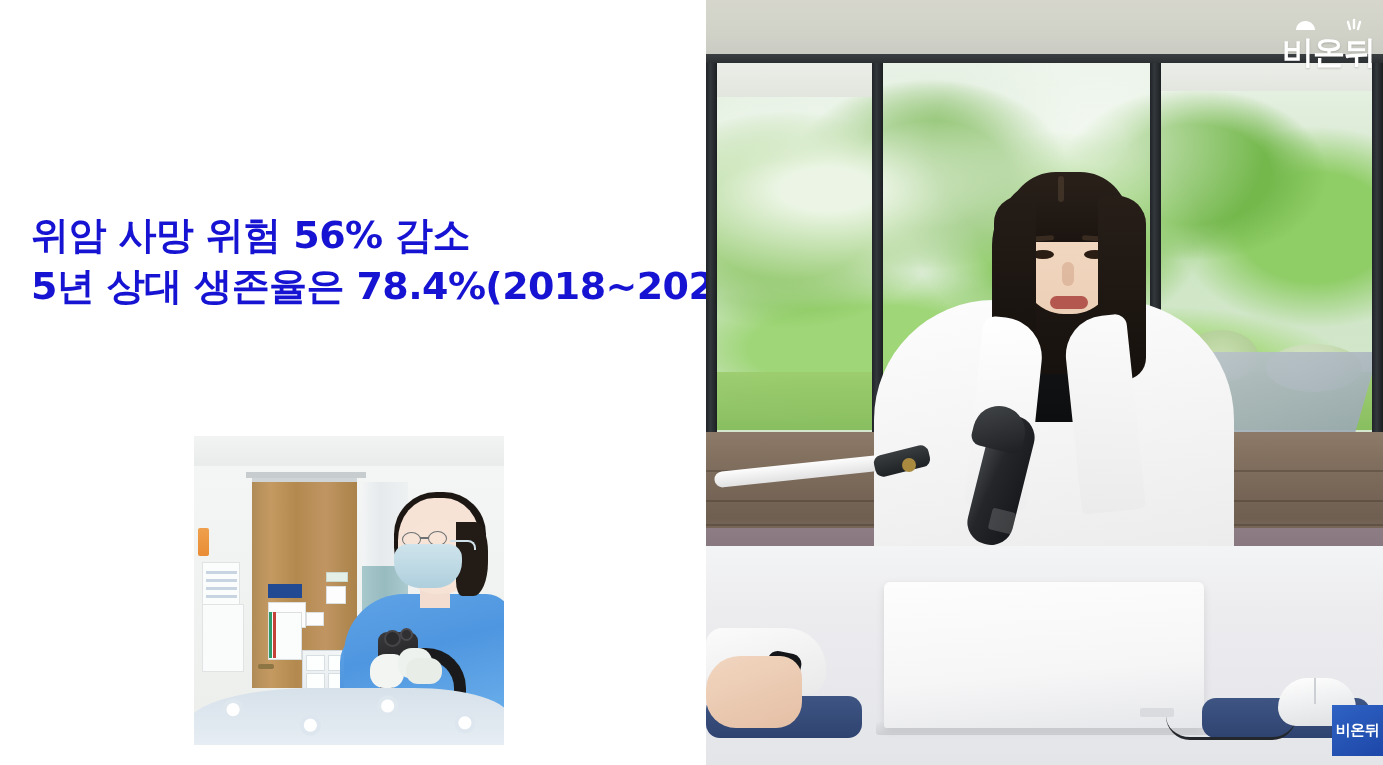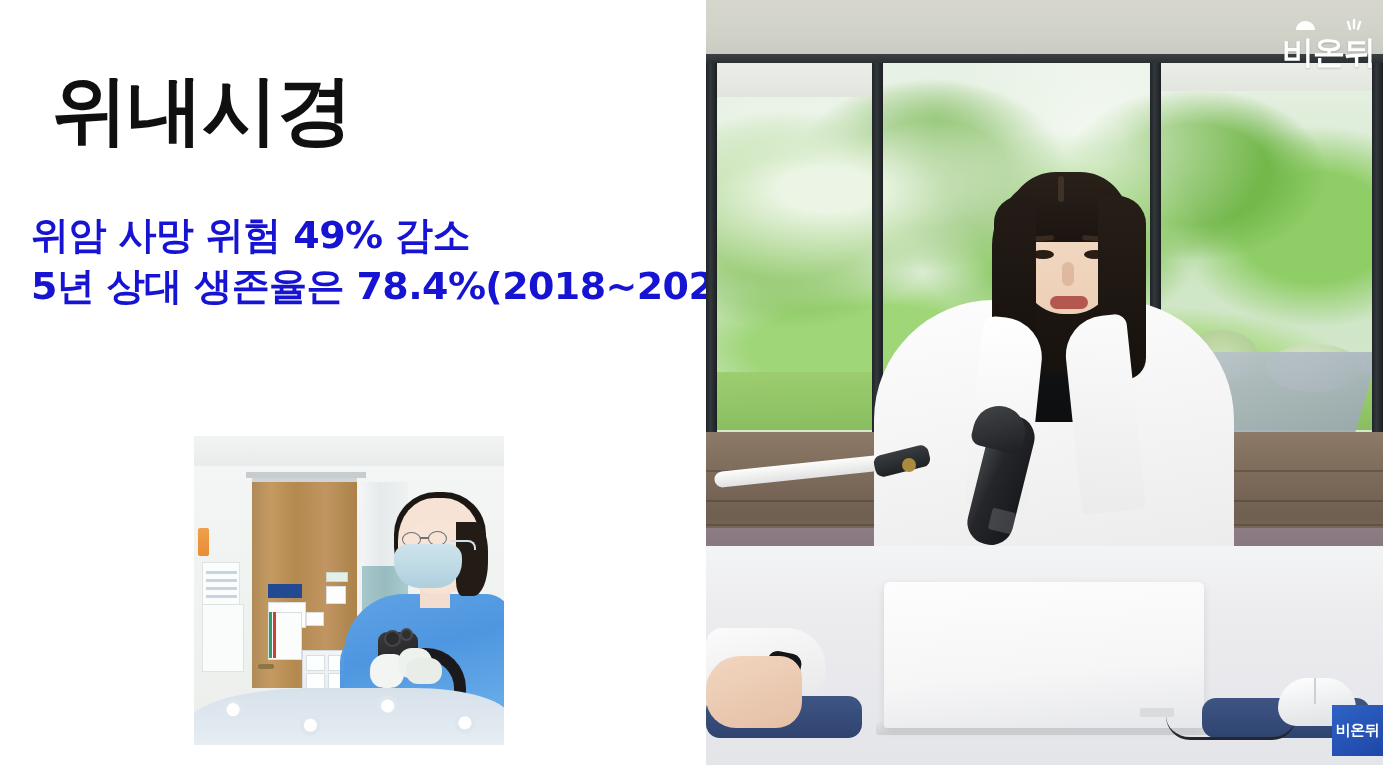--- a/index.html
+++ b/index.html
@@ -343,24 +343,23 @@
   }
 </style>
 </head>
 <body>
 
 <div id="stage">
 
   <div id="slide-panel">
 
 
-    <div id="slide-title">위내시경</div>
 
     <div id="bullets">
-      <div class="bullet-line">위암 사망 위험 49% 감소</div>
+      <div class="bullet-line">위암 사망 위험 56% 감소</div>
       <div class="bullet-line">5년 상대 생존율은 78.4%(2018~2022년)</div>
     </div>
 
     <div id="clinic-photo">
       <div class="ph" id="ph-ceiling"></div>
       <div class="ph" id="ph-wall"></div>
       <div class="ph" id="ph-door-rail"></div>
       <div class="ph" id="ph-door"></div>
       <div class="ph" id="ph-door-handle"></div>
       <div class="ph" id="ph-curtain"></div>

